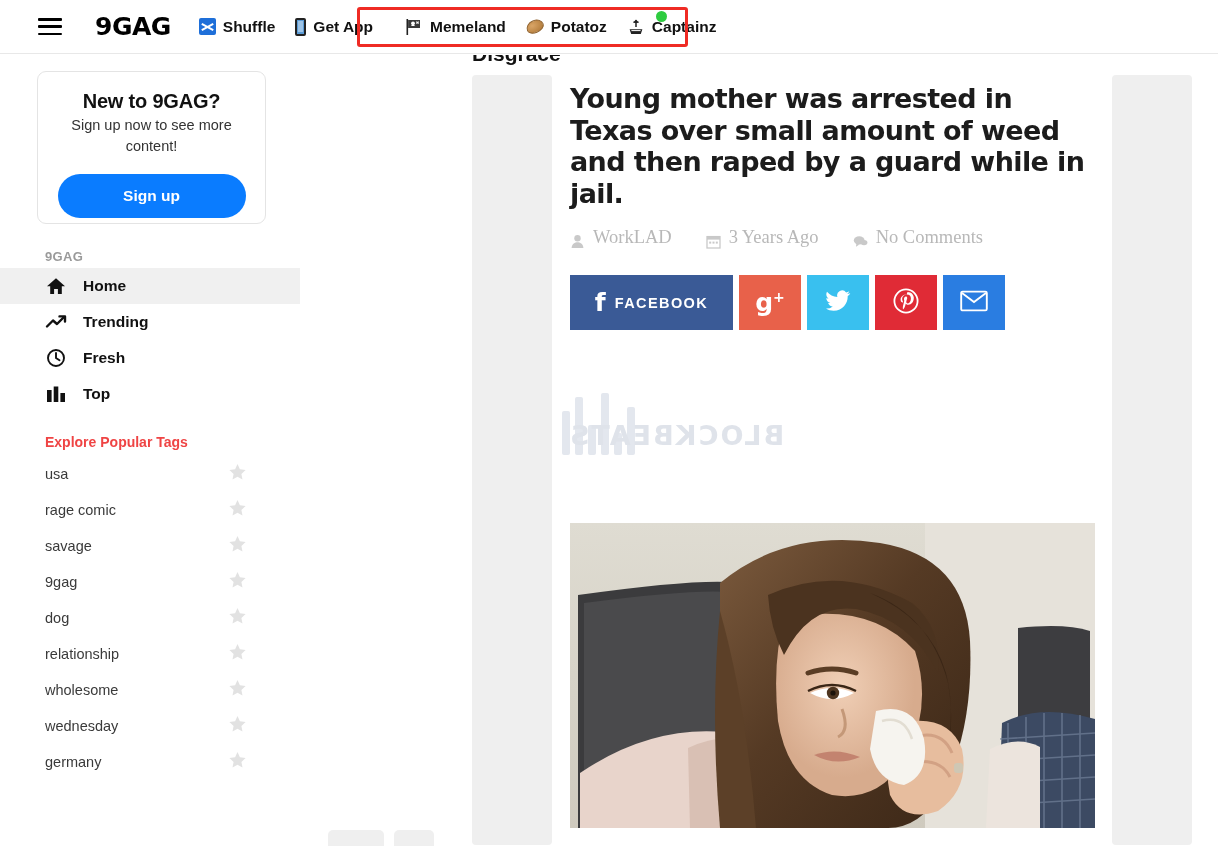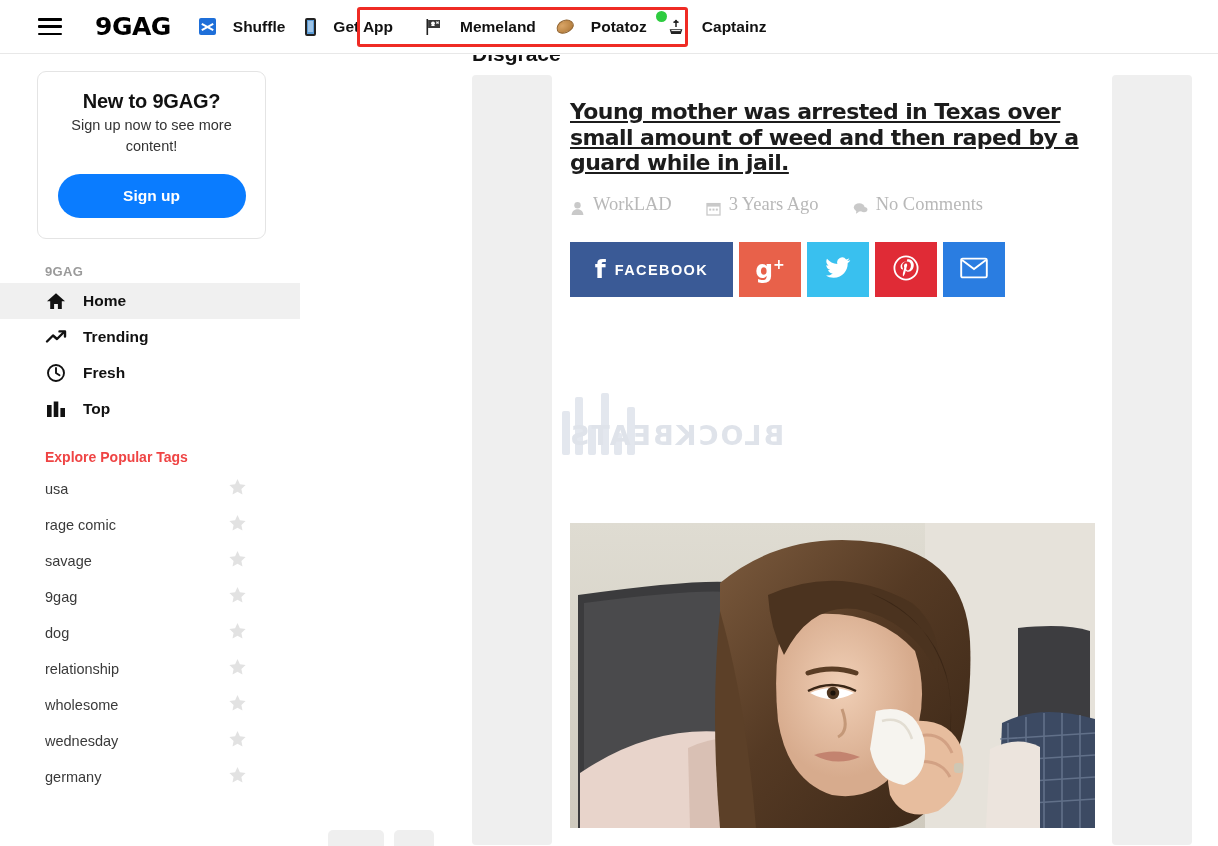--- a/index.html
+++ b/index.html
@@ -27,21 +27,21 @@
   }
   .hamburger span { display: block; height: 2.5px; background: #000; border-radius: 1px; }
   .brand {
     margin-left: 33px;
     font-size: 25px; font-weight: 800; letter-spacing: -0.5px;
     color: #000; font-family: "DejaVu Sans", sans-serif;
     cursor: pointer;
   }
   .navgroup { display: flex; align-items: center; margin-left: 28px; }
   .navitem {
-    display: flex; align-items: center; gap: 17px;
+    display: flex; align-items: center; gap: 7px;
     margin-right: 20px; cursor: pointer; white-space: nowrap;
   }
   .navitem .lbl { font-size: 15.5px; font-weight: 700; color: #111; }
 
   
   .ic-shuffle {
     width: 17px; height: 17px; background: #1e6fd9; border-radius: 2px;
     position: relative; display: inline-block; flex: none;
   }
   .ic-shuffle::before, .ic-shuffle::after {
@@ -89,21 +89,21 @@
 
   
   #sidebar {
     position: absolute; left: 0; top: 55px;
     width: 300px; height: 791px;
     background: #fff; overflow: hidden;
   }
   .signup-card {
     margin: 16px 0 0 37px; width: 229px;
     border: 1px solid #e4e4e4; border-radius: 9px;
-    padding: 18px 16px 20px; text-align: center; background: #fff;
+    padding: 18px 16px 5px; text-align: center; background: #fff;
   }
   .signup-title { font-size: 20px; font-weight: 700; color: #111; letter-spacing: -0.2px; }
   .signup-sub {
     margin-top: 2px; font-size: 14.5px; color: #333; line-height: 1.45;
   }
   .signup-btn {
     margin: 17px auto 0; width: 188px; height: 44px;
     background: #0a7cff; color: #fff; border: none; border-radius: 22px;
     font-size: 15.5px; font-weight: 700; cursor: pointer;
     font-family: "Liberation Sans", sans-serif;
@@ -147,23 +147,23 @@
     position: absolute; top: 0; width: 80px; height: 770px;
     background: #efefef; border-radius: 4px;
   }
   .side-pane.left { left: 0; }
   .side-pane.right { left: 640px; }
   #article {
     position: absolute; left: 84px; top: 0; width: 552px; height: 770px;
     background: #fff; overflow: hidden;
   }
   .headline {
-    margin: 24px 14px 0; font-size: 22px; line-height: 1.17;
+    margin: 8px 14px 0; font-size: 27px; line-height: 1.17;
     font-weight: 700; color: #1c1c1c;
-    font-family: "DejaVu Sans", sans-serif; letter-spacing: -0.6px; text-decoration: underline;
+    font-family: "DejaVu Sans", sans-serif; letter-spacing: -0.6px;
   }
   .meta {
     margin: 15px 14px 0; color: #b8b8b8;
     font-size: 18.5px; line-height: 1.45;
     font-family: "Liberation Serif", serif;
     display: flex; flex-wrap: wrap; gap: 24px 34px; align-items: baseline;
   }
   .meta-item { display: flex; align-items: center; gap: 8px; }
   .mic { width: 15px; height: 15px; flex: none; }
 

